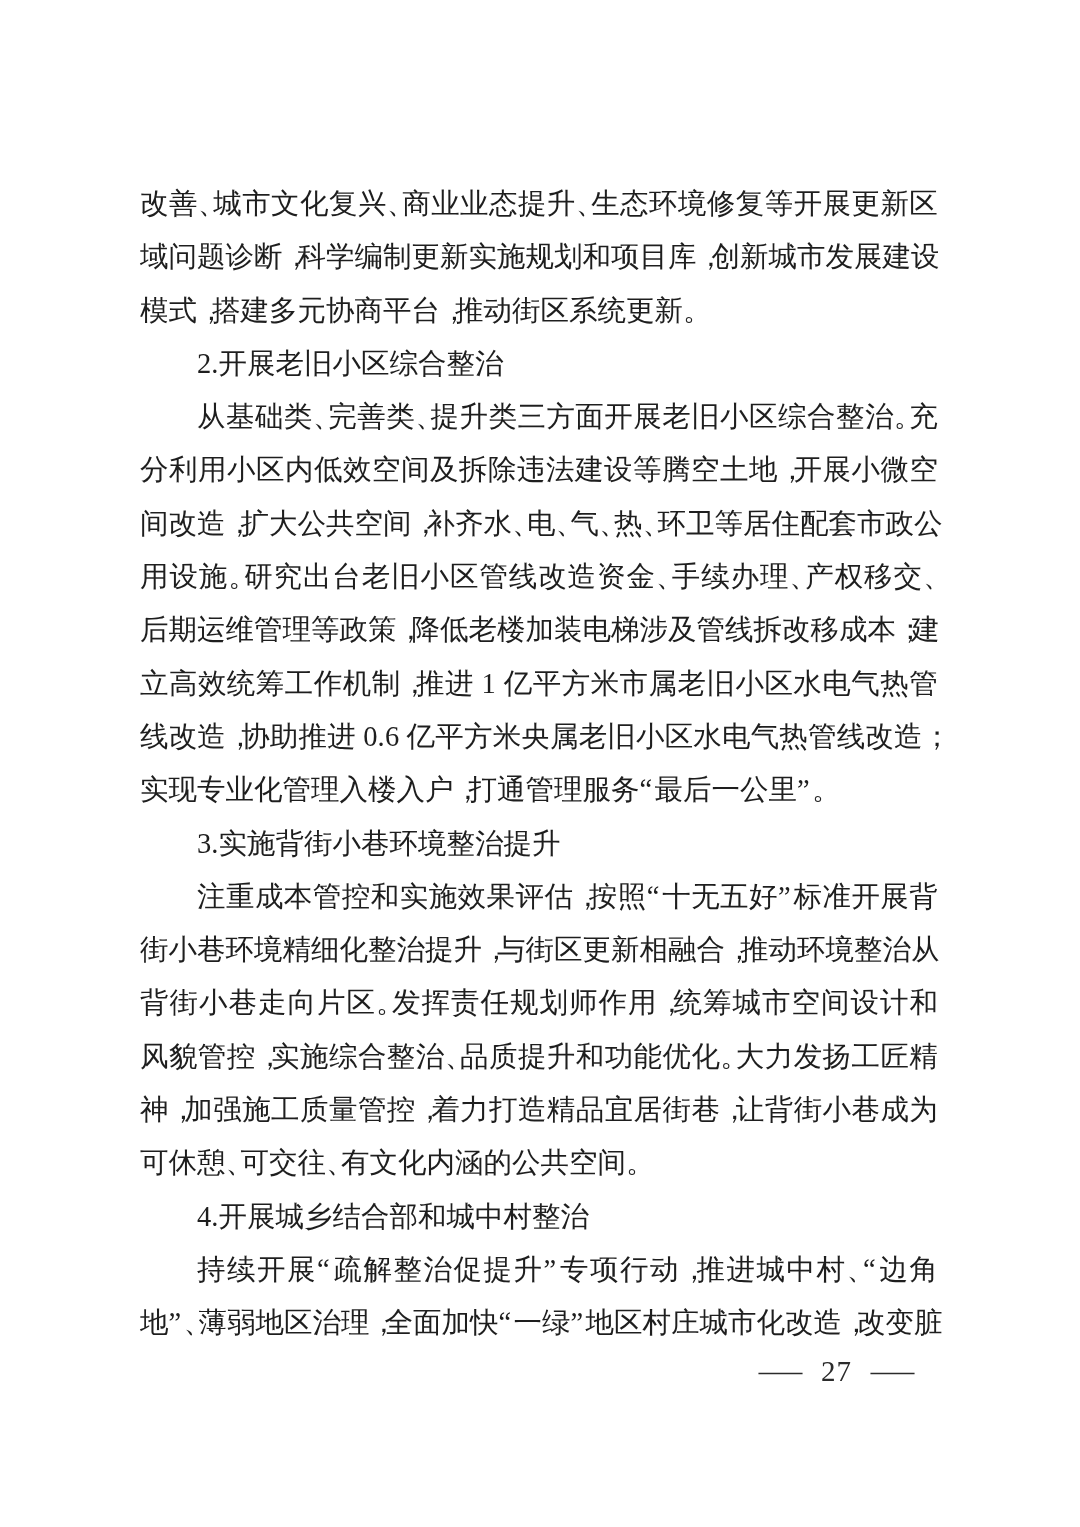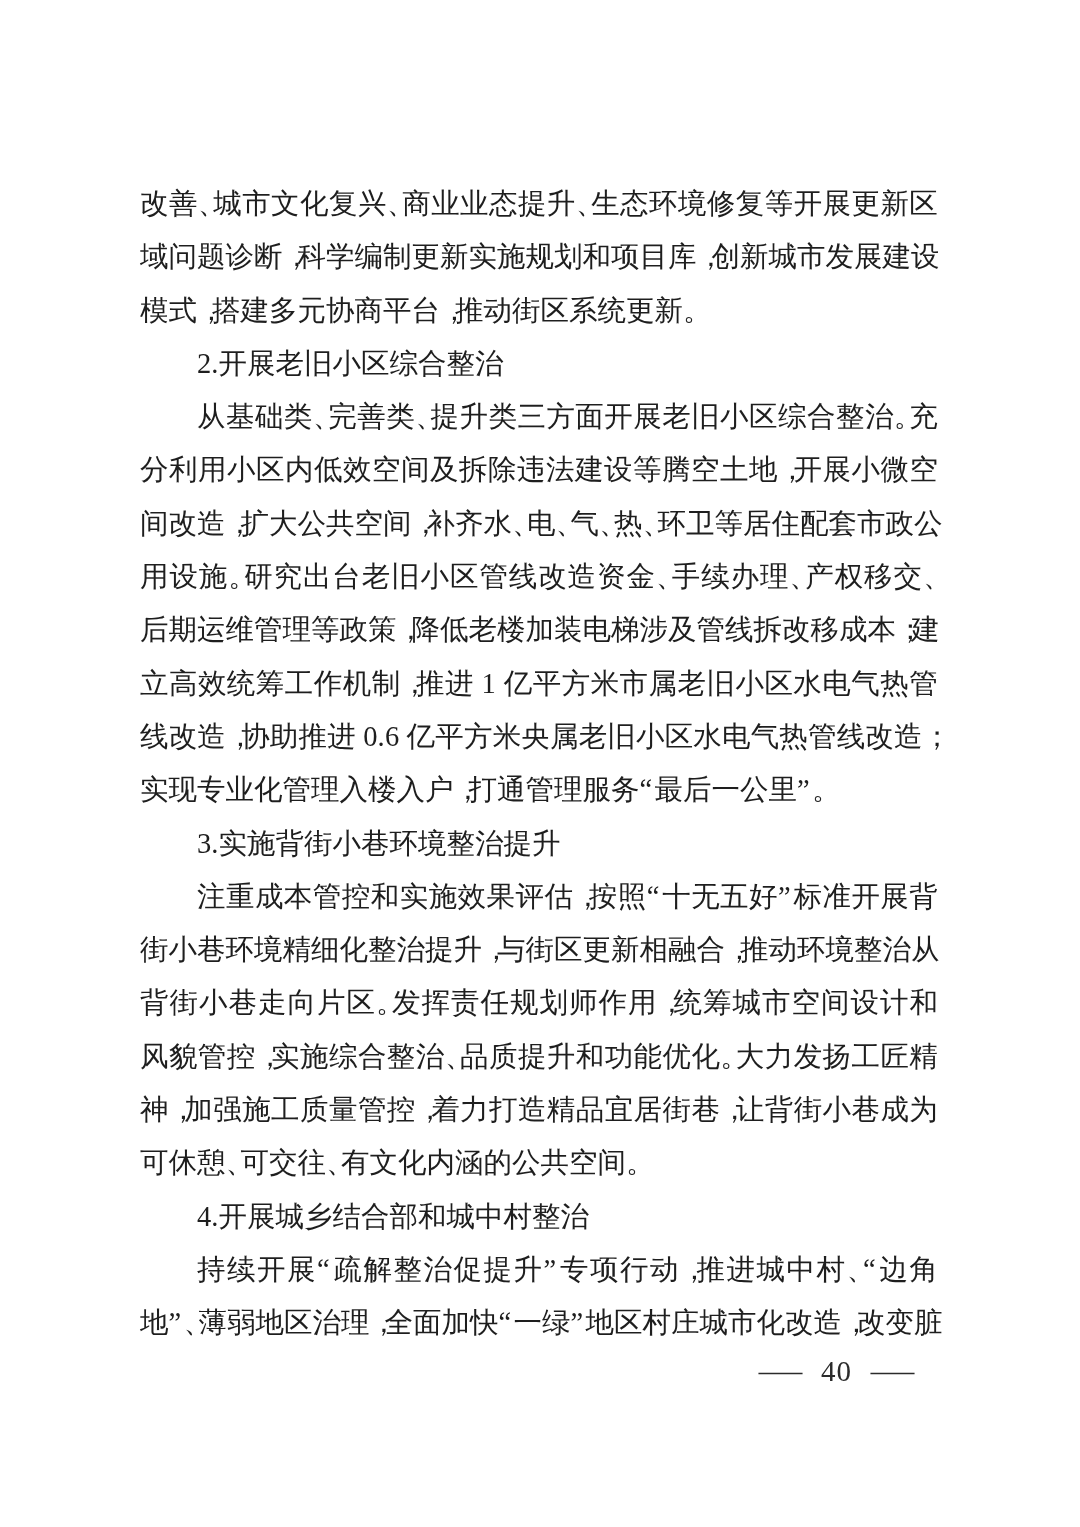--- a/index.html
+++ b/index.html
@@ -678,17 +678,17 @@
         <span class="ch">造</span>
         <span class="ch punct">，</span>
         <span class="ch">改</span>
         <span class="ch">变</span>
         <span class="ch">脏</span>
       </div>
     </main>
 
   <footer class="page-footer">
     <span class="pagedash">—</span>
-    <span class="pagenum">40</span>
+    <span class="pagenum">27</span>
     <span class="pagedash">—</span>
   </footer>
 
 </div>
 
 </body></html>

